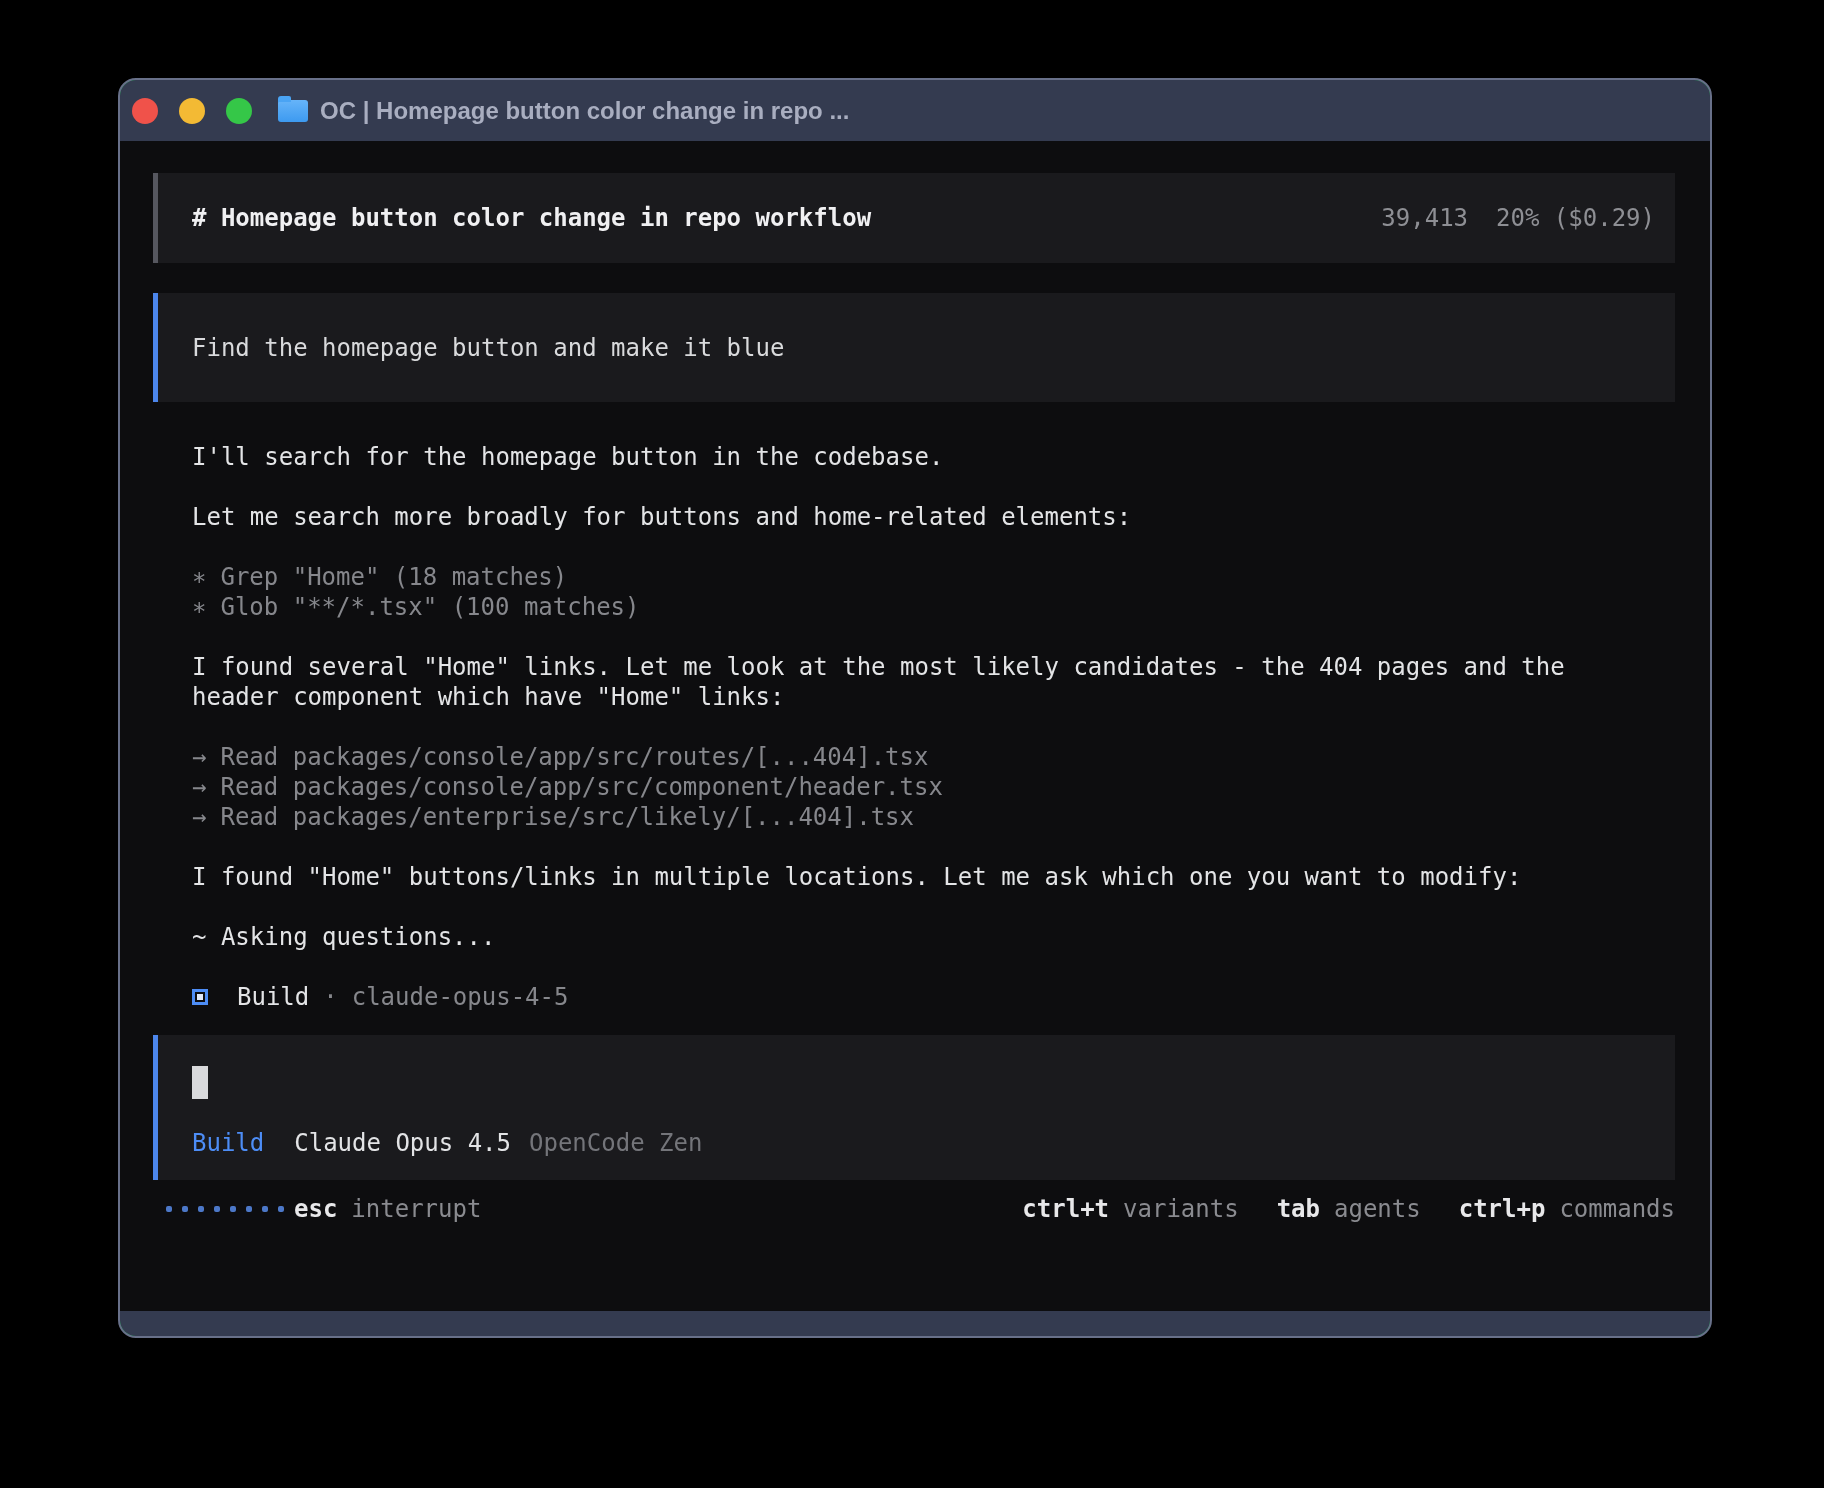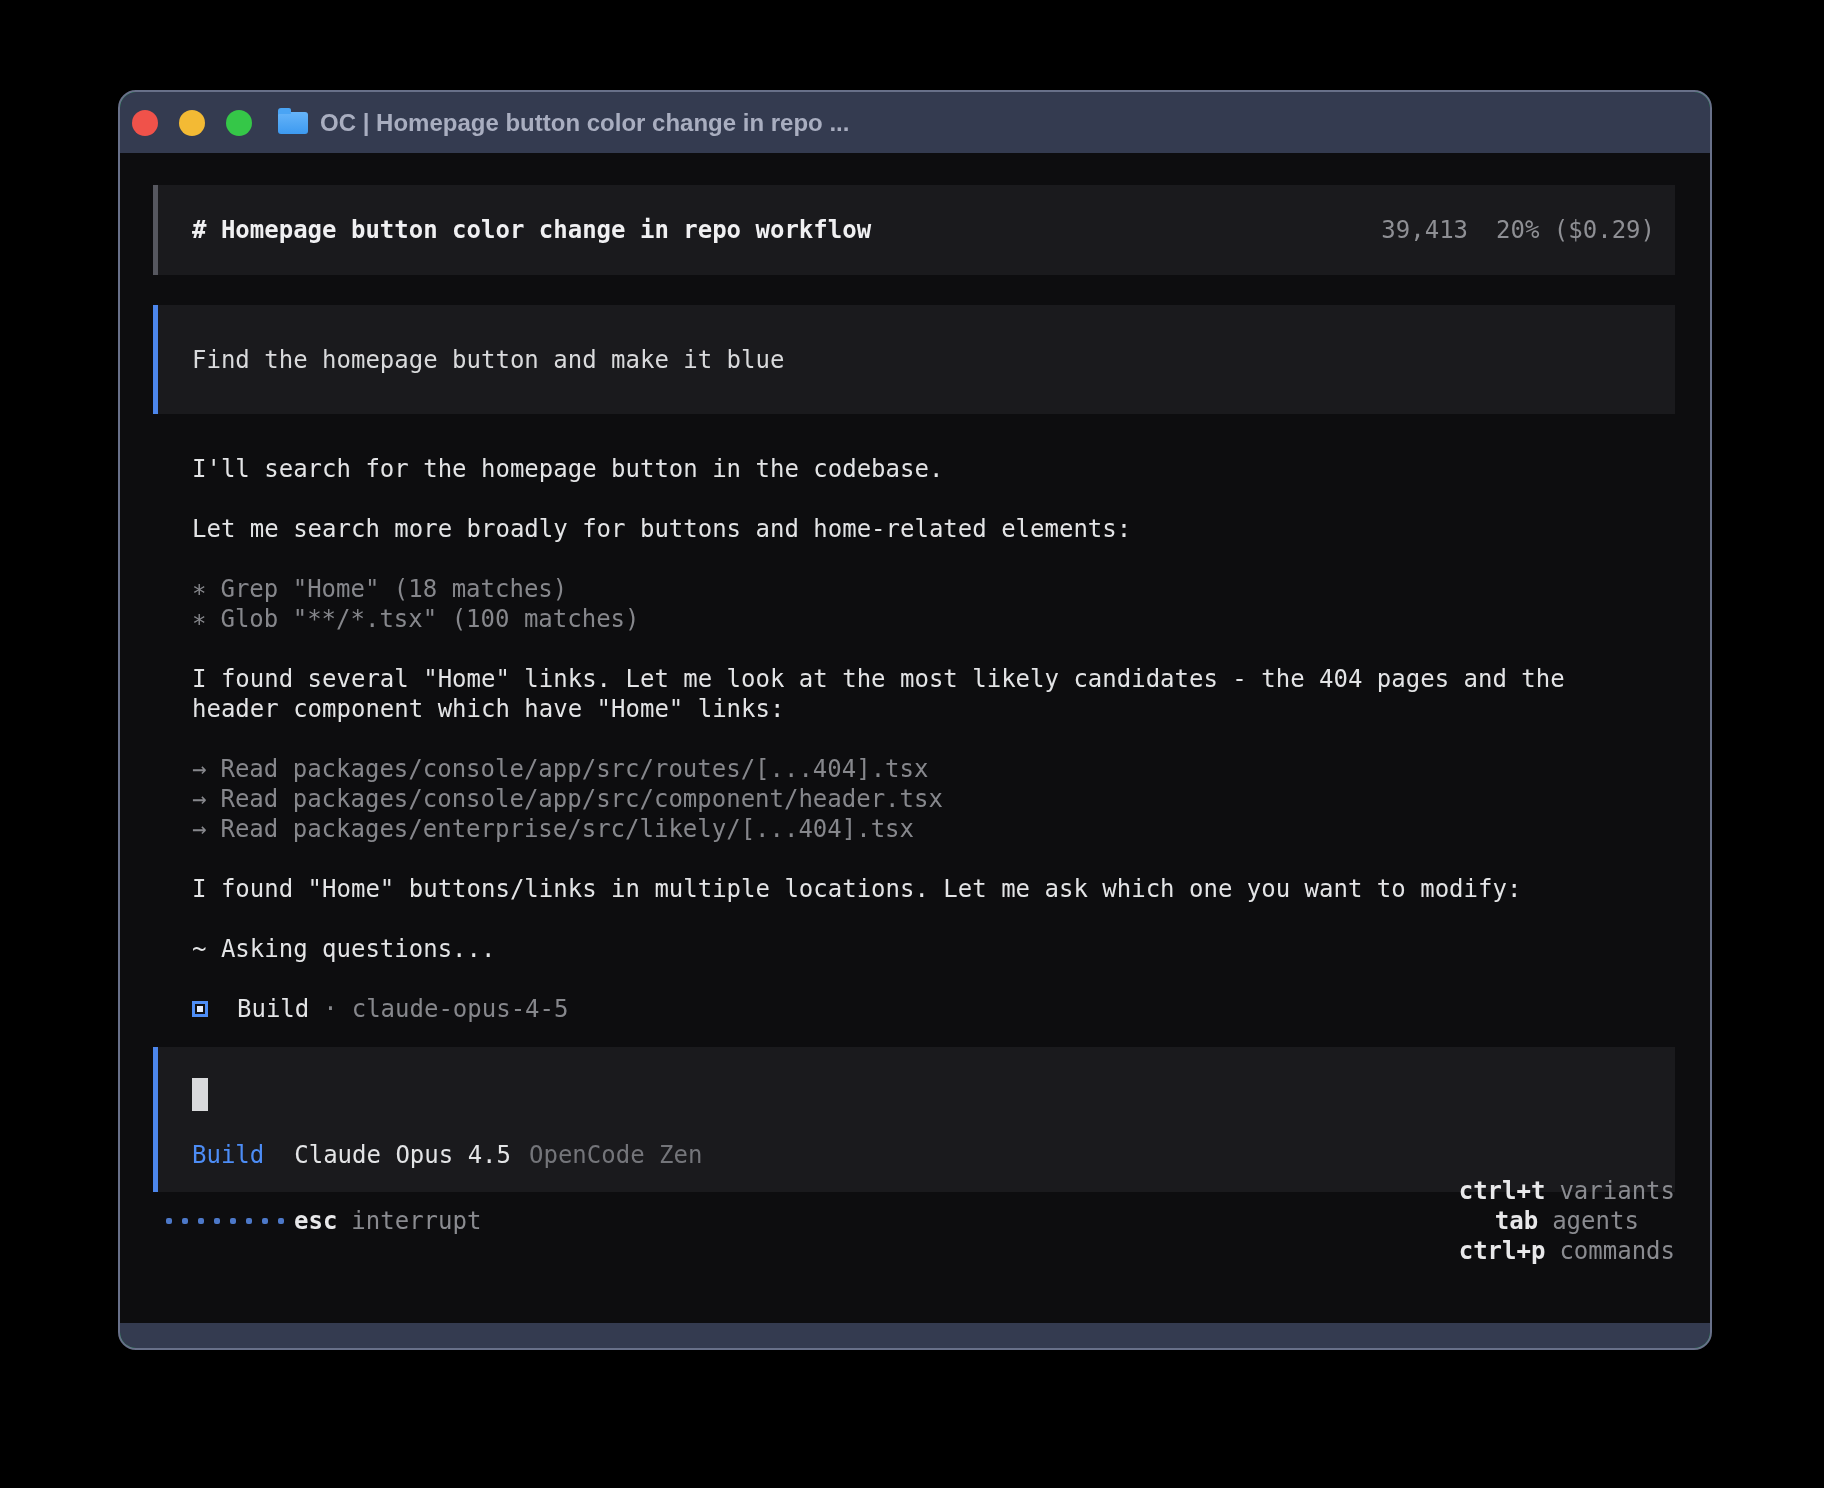--- a/index.html
+++ b/index.html
@@ -6,21 +6,21 @@
   body {
     width:1824px; height:1488px;
     background:#000;
     position:relative;
     overflow:hidden;
     font-family:"DejaVu Sans Mono", monospace;
   }
 
   
   .window {
-    position:absolute; left:118px; top:90px;
+    position:absolute; left:118px; top:78px;
     width:1594px; height:1260px;
     box-sizing:border-box;
     border:2px solid #687089;
     border-radius:18px;
     background:#22c55e;
     display:flex; flex-direction:column;
     overflow:hidden;
   }
   .titlebar {
     height:61px; flex:0 0 61px;
@@ -125,21 +125,21 @@
     display:flex; align-items:center; justify-content:space-between;
   }
   .status-left { display:flex; align-items:center; margin-left:13px; }
   .spinner { display:flex; align-items:center; }
   .spinner i {
     display:block; width:6px; height:6px; border-radius:2px;
     background:#4c78c8; margin-right:10px;
   }
   .esc-key { color:#e8e8ea; font-weight:bold; margin-right:14px; }
   .esc-label { color:#8a8b90; }
-  .status-right { display:flex; align-items:center;flex-direction:column; }
+  .status-right { display:flex; align-items:flex-start; }
   .sc { display:flex; margin-left:38px; white-space:nowrap; }
   .sc .k { color:#e8e8ea; font-weight:bold; margin-right:14px; }
   .sc .l { color:#8a8b90; }
 </style>
 </head>
 <body>
 
 <div class="window">
 
   <div class="titlebar">

